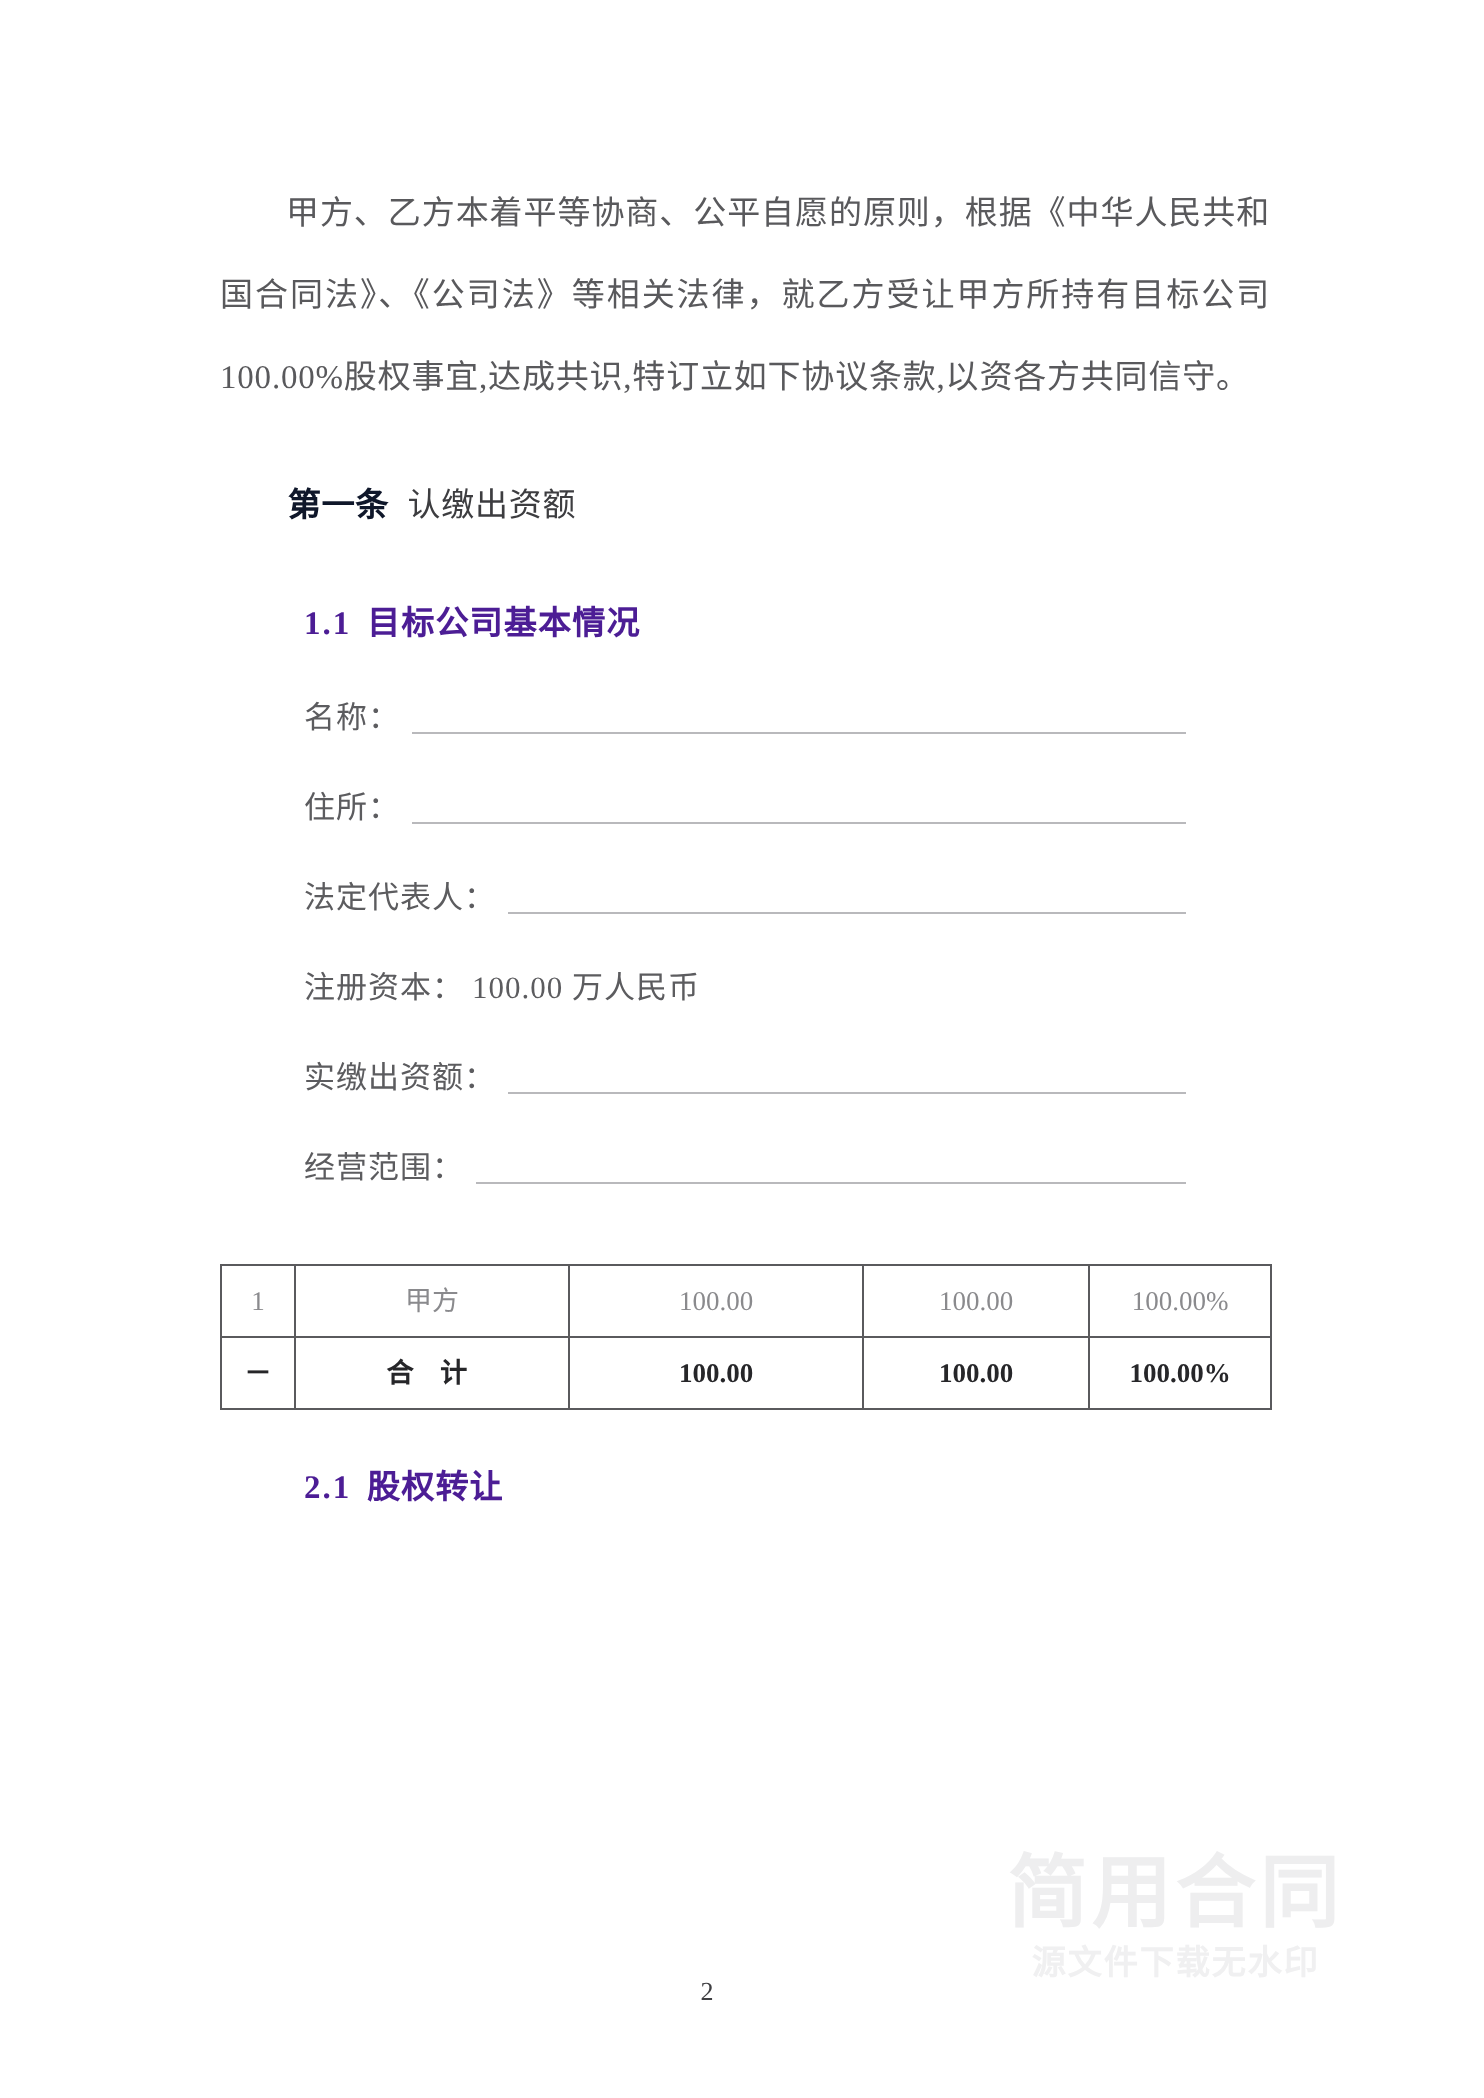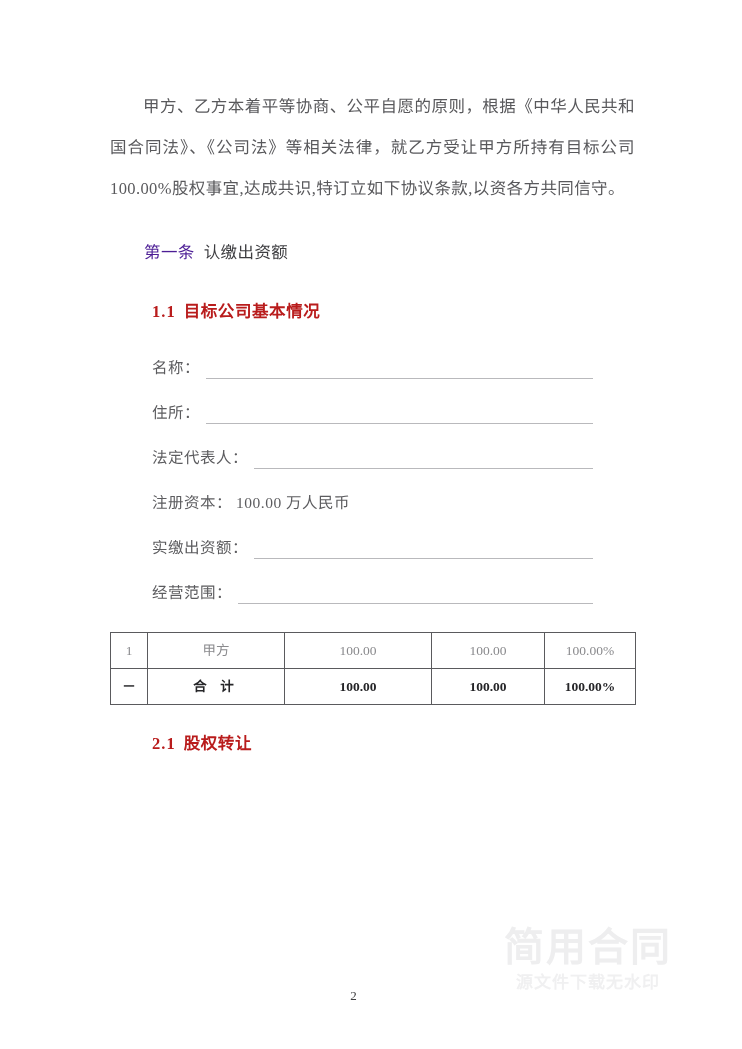--- a/index.html
+++ b/index.html
@@ -43,54 +43,54 @@
     margin: 0;
     padding-top: 24px;
     font-size: 16.5px;
     line-height: 40px;
     color: #3d3d40;
     font-weight: normal;
     padding-left: 34px;
     letter-spacing: 0.4px;
   }
   .clause-heading .num {
-    font-weight: normal;
-    color: #4c1d95;
+    font-weight: bold;
+    color: #0f172a;
   }
   .clause-heading .gap {
     display: inline-block;
     width: 9px;
   }
 
   .sub-heading {
     margin: 0;
     padding-top: 19px;
     font-size: 16.5px;
     line-height: 40px;
     font-weight: bold;
-    color: #b91c1c;
+    color: #4c1d95;
     padding-left: 42px;
     letter-spacing: 0.6px;
   }
   .sub-heading .snum {
     font-family: "Liberation Serif", serif;
     letter-spacing: 1px;
   }
   .sub-heading .gap {
     display: inline-block;
     width: 8px;
   }
 
   
   .fields {
     padding-top: 14px;
   }
   .field-row {
     display: flex;
-    align-items: center;
+    align-items: flex-start;
     padding-left: 42px;
     height: 45px;
     font-size: 15.5px;
     color: #5c5c5f;
     letter-spacing: 0.5px;
   }
   .field-label {
     white-space: nowrap;
     padding-bottom: 6px;
   }

